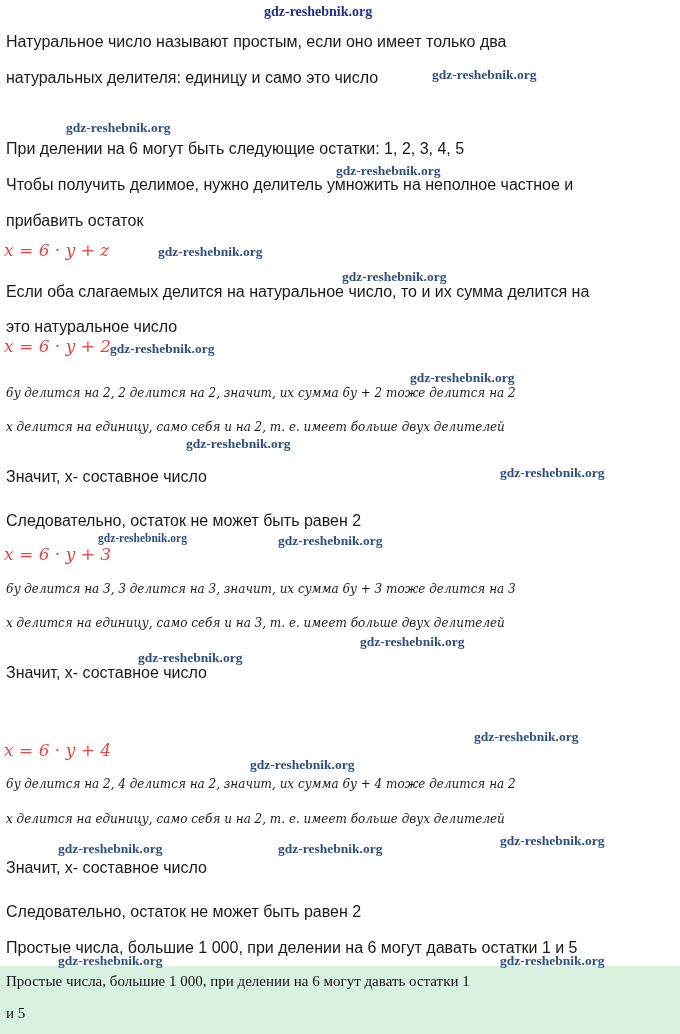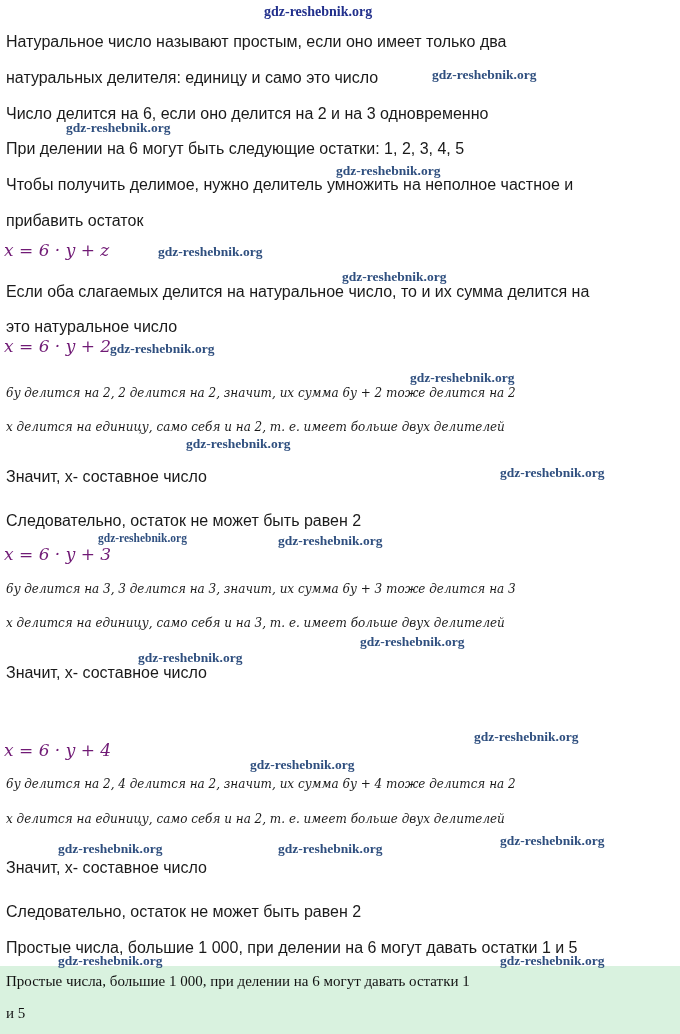--- a/index.html
+++ b/index.html
@@ -34,21 +34,21 @@
     font-family: "DejaVu Serif", "Liberation Serif", serif;
     font-style: italic;
     font-size: 12px;
   }
   .eq {
     position: absolute;
     left: 4px;
     font-family: "DejaVu Serif", "Liberation Serif", serif;
     font-style: italic;
     font-size: 17px;
-    color: #701a75;
+    color: #ef4444;
   }
   .wm {
     position: absolute;
     color: #2f4f7f;
     font-family: Liberation Serif, serif;
     font-weight: bold;
     font-size: 13.5px;
     white-space: nowrap;
     pointer-events: none;
   }
@@ -71,21 +71,20 @@
     font-family: "Liberation Serif", serif;
   }
 </style>
 </head>
 <body>
 
 <div class="page">
 
   <div class="line" style="top:33px">Натуральное число называют простым, если оно имеет только два</div>
   <div class="line" style="top:69px">натуральных делителя: единицу и само это число</div>
-  <div class="line" style="top:105px">Число делится на 6, если оно делится на 2 и на 3 одновременно</div>
   <div class="line" style="top:140px">При делении на 6 могут быть следующие остатки: 1, 2, 3, 4, 5</div>
   <div class="line" style="top:176px">Чтобы получить делимое, нужно делитель умножить на неполное частное и</div>
   <div class="line" style="top:212px">прибавить остаток</div>
 
   <div class="eq" style="top:240px">x = 6 · y + z</div>
 
   <div class="line" style="top:318px">это натуральное число</div>
   <div class="line" style="top:283px">Если оба слагаемых делится на натуральное число, то и их сумма делится на</div>
 
   <div class="eq" style="top:336px">x = 6 · y + 2</div>

